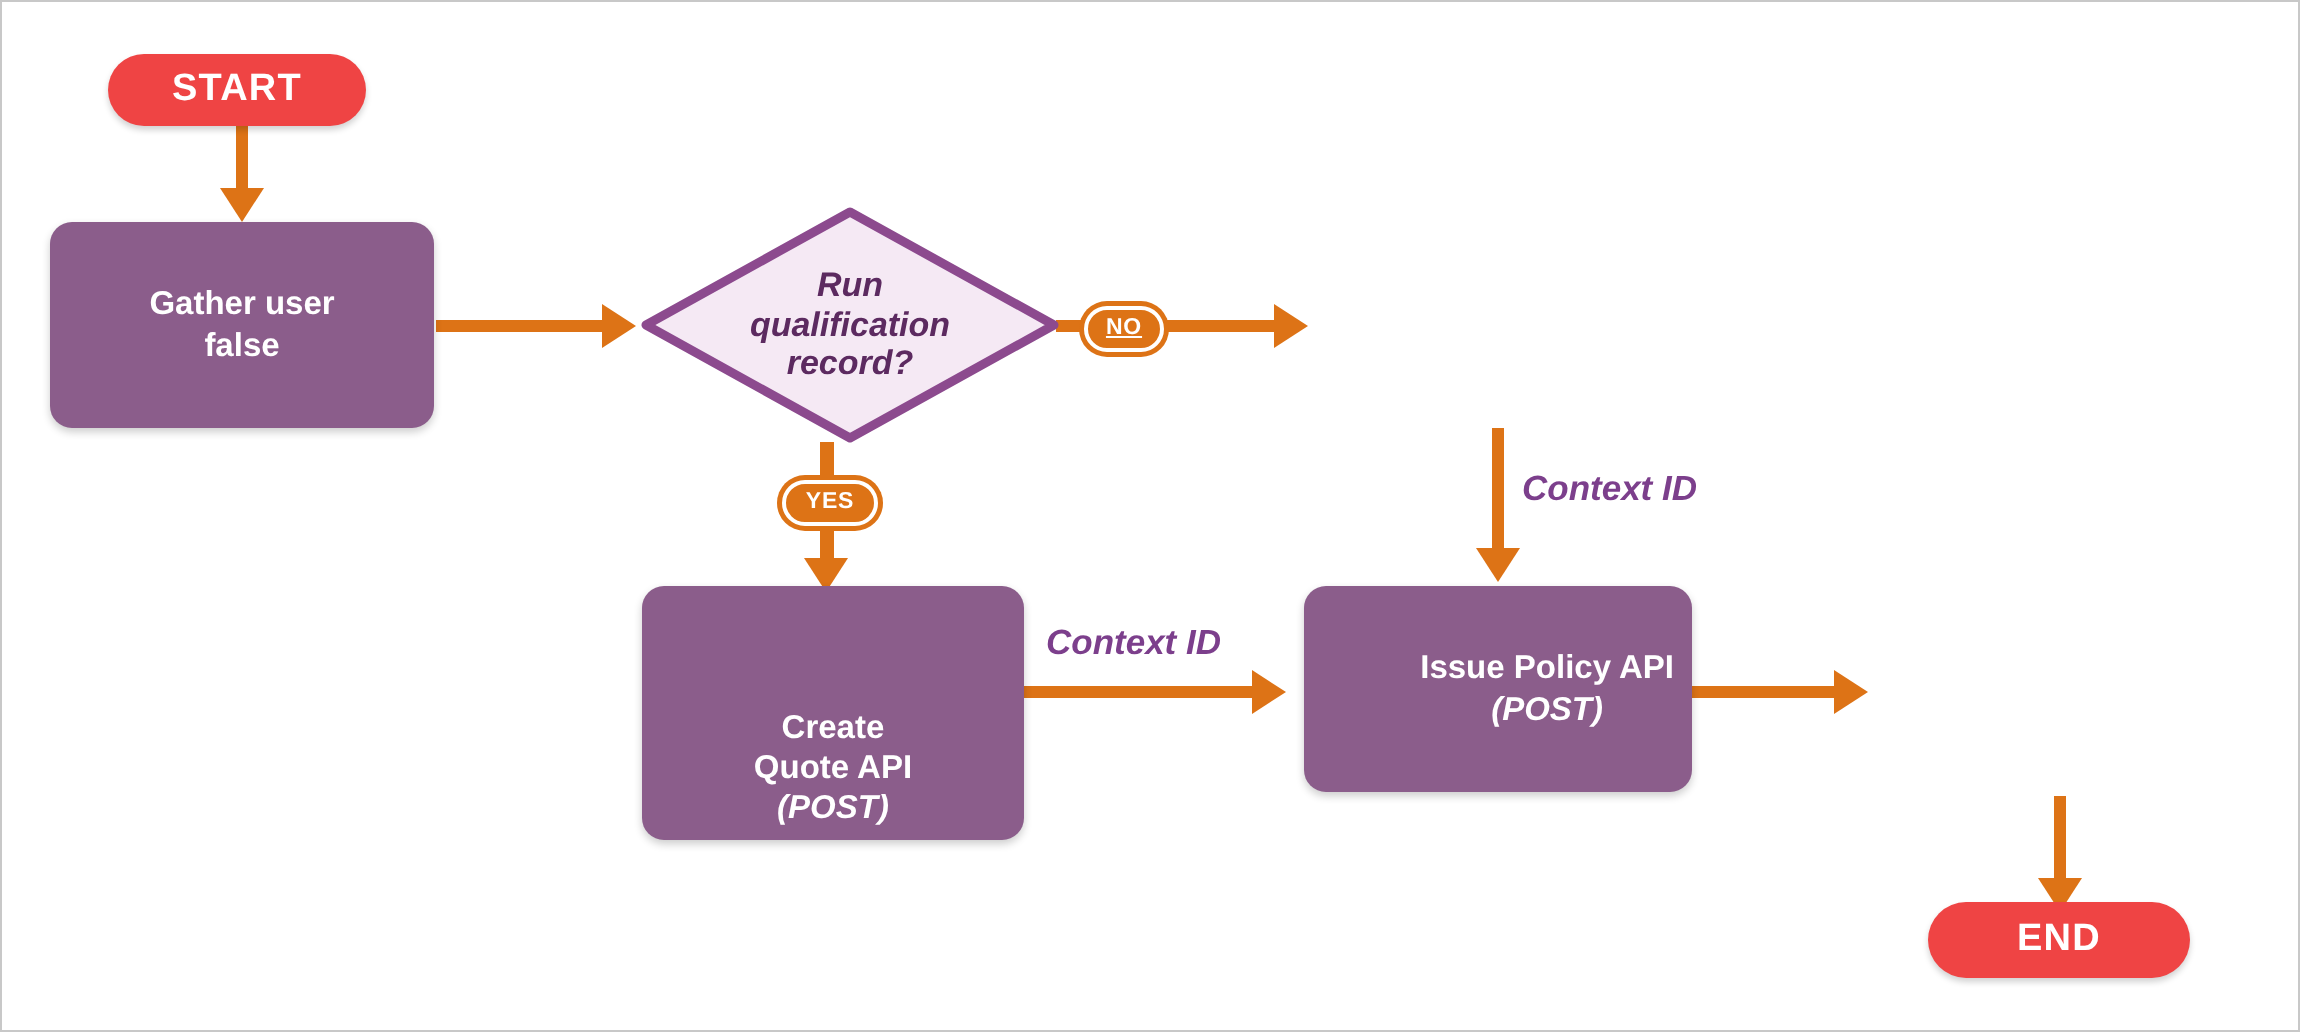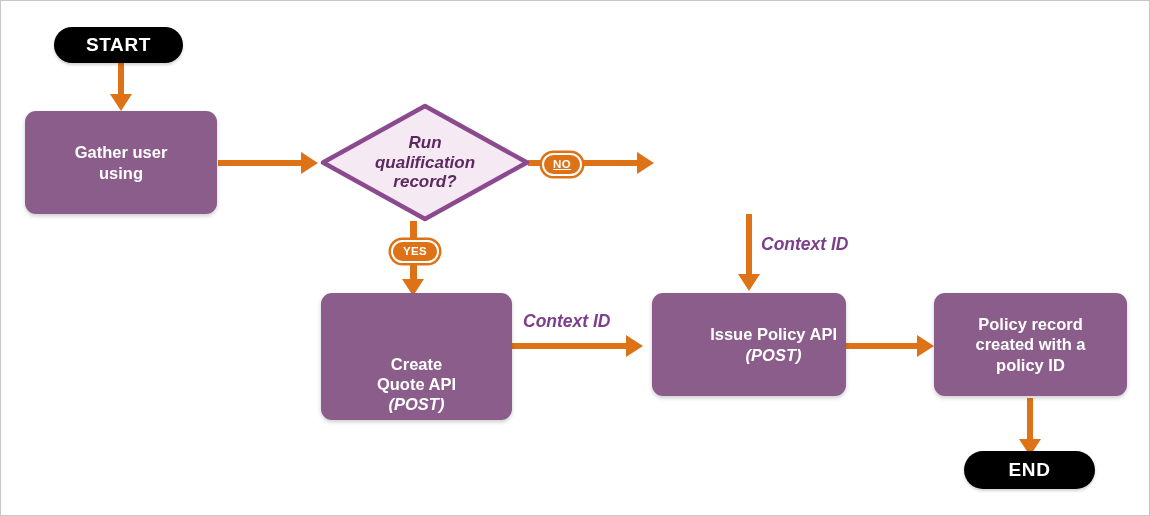--- a/index.html
+++ b/index.html
@@ -22,21 +22,21 @@
   .node {
     position: absolute;
     box-sizing: border-box;
     display: flex;
     align-items: center;
     justify-content: center;
     text-align: center;
   }
   
   .terminator {
-    background: #000000;
+    background: #ef4444;
     border-radius: 22px;
     color: #ffffff;
     font-weight: bold;
     font-size: 19px;
     letter-spacing: 0.6px;
     box-shadow: 0 2px 3px rgba(0,0,0,0.18);
   }
   
   .process {
     background: #8b5d8b;
@@ -162,21 +162,21 @@
 
   <div class="conn conn-v" style="left:1026px; top:397px; height:44px;"></div>
   <div class="arrowhead arrow-down" style="left:1018px; top:438px;"></div>
 
   <div class="node terminator" style="left:53px; top:26px; width:129px; height:36px;">
     <span>START</span>
   </div>
 
   <div class="node process" style="left:24px; top:110px; width:192px; height:103px;">
     <span style="white-space:pre-line;">Gather user
-using</span>
+false</span>
   </div>
 
   <div class="decision-wrap" style="left:318px; top:101px; width:212px; height:121px;">
     <svg width="212" height="121" viewBox="0 0 212 121">
       <polygon points="106,4 208,60.5 106,117 4,60.5" fill="#f5e9f4" stroke="#8c4a8e" stroke-width="4.5" stroke-linejoin="round"></polygon>
     </svg>
     <div class="decision-label" style="white-space:pre-line;">Run
 qualification
 record?</div>
   </div>
@@ -190,23 +190,18 @@
     </span>
   </div>
 
   <div class="node process" style="left:651px; top:292px; width:194px; height:103px;justify-content:flex-end;">
     <span>
       <span>Issue Policy API</span><br>
       <span class="post">(POST)</span>
     </span>
   </div>
 
-  <div class="node process" style="left:933px; top:292px; width:193px; height:103px;">
-    <span style="white-space:pre-line;">Policy record
-created with a
-policy ID</span>
-  </div>
 
   <div class="node terminator" style="left:963px; top:450px; width:131px; height:38px;">
     <span>END</span>
   </div>
 
 </div>
 
 </body></html>

